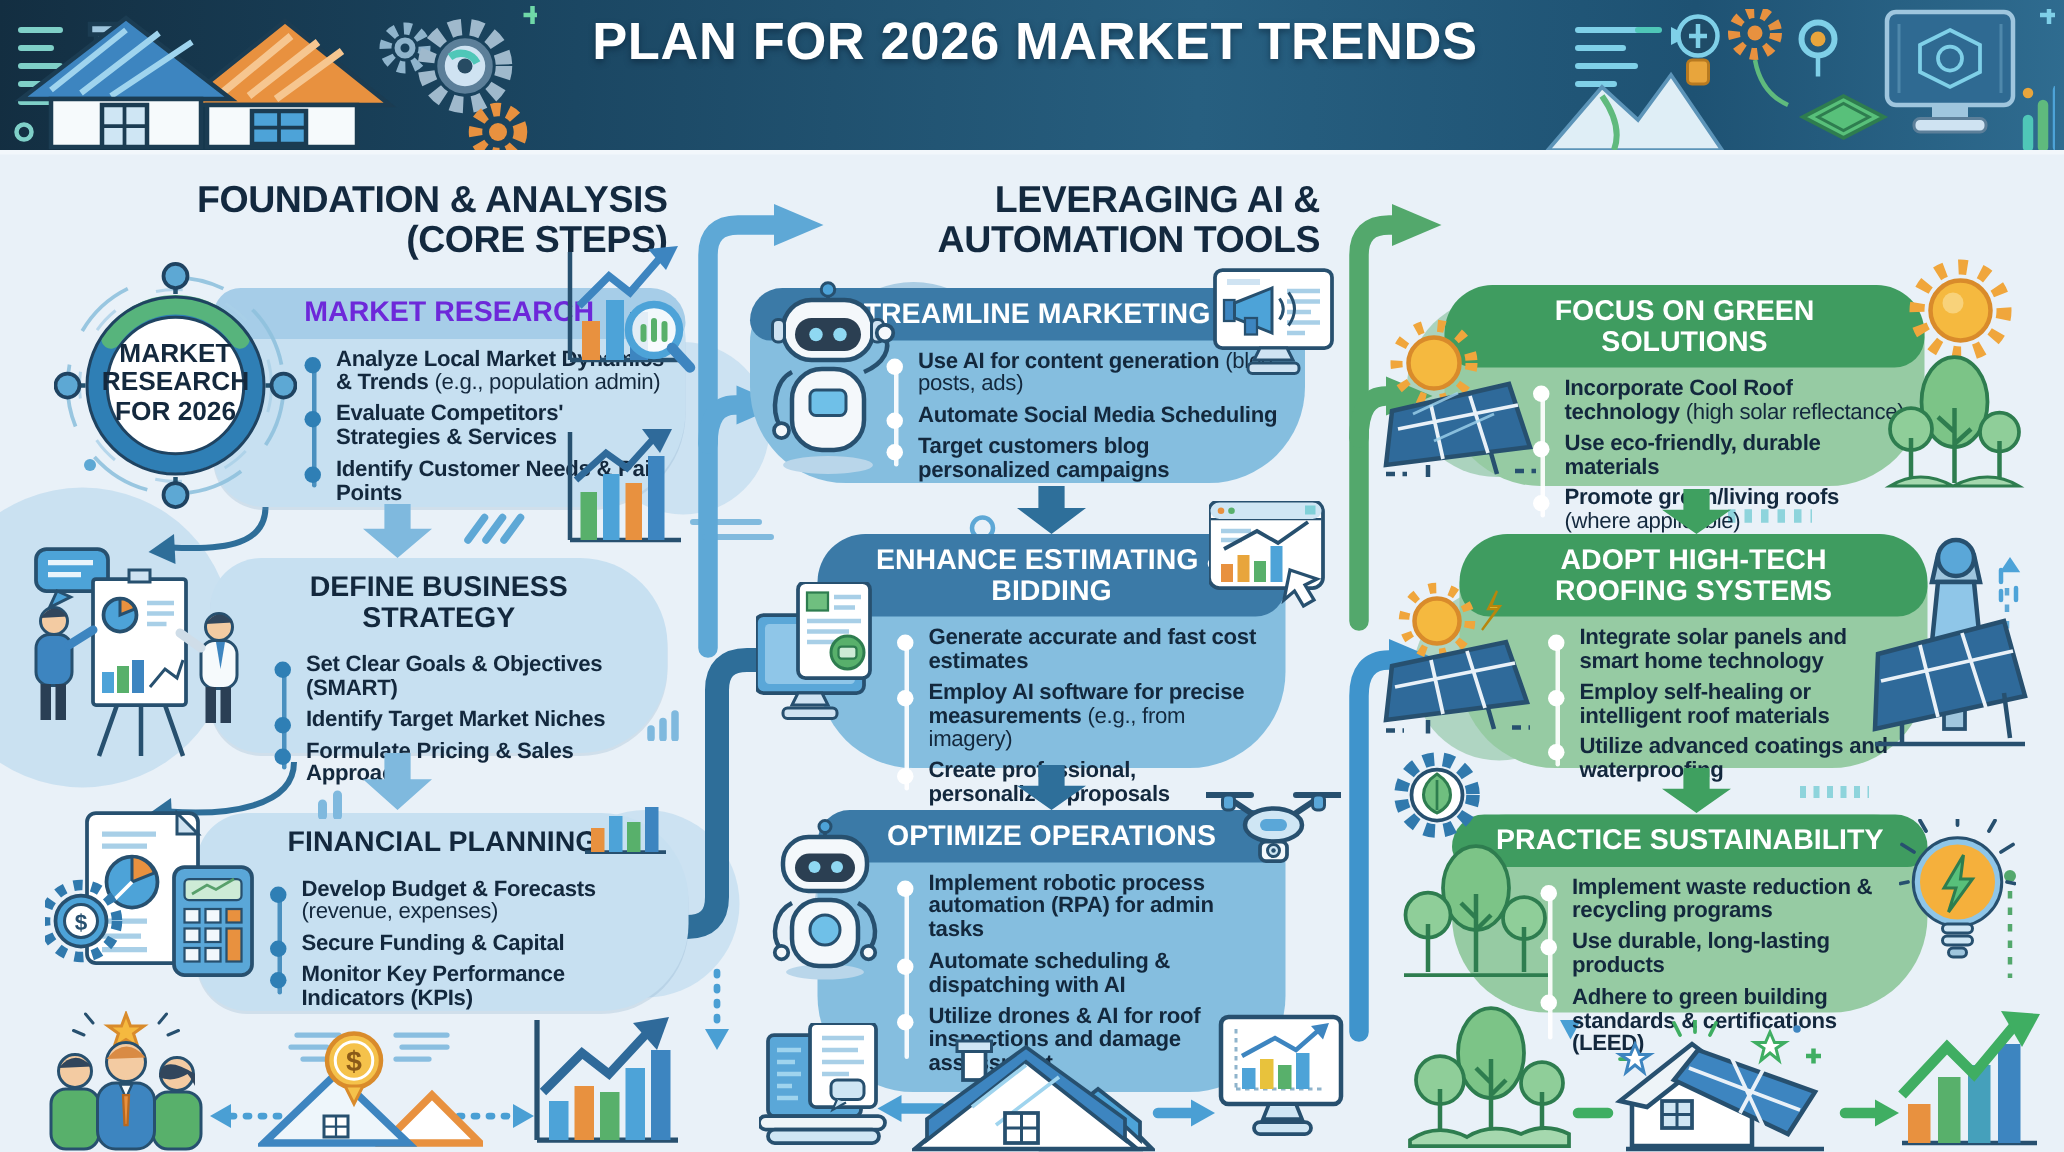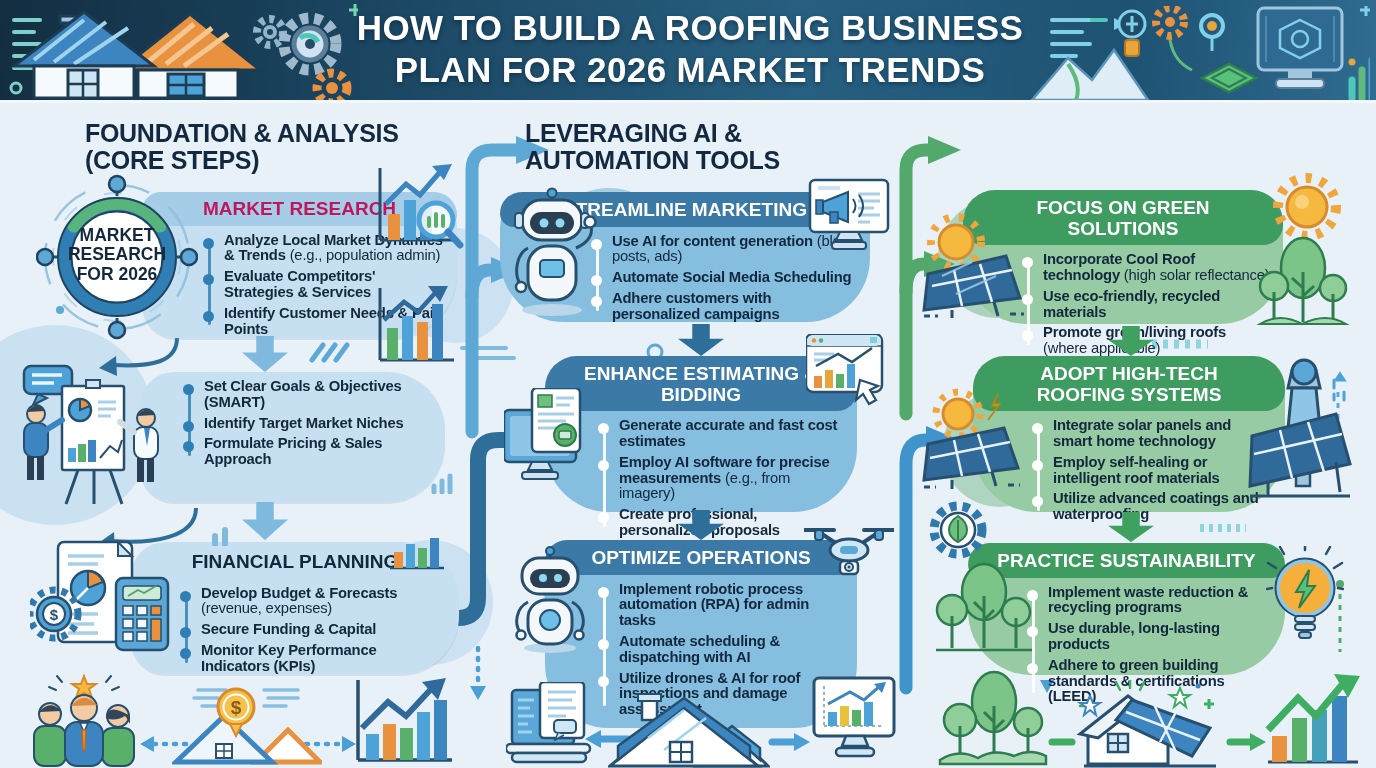--- a/index.html
+++ b/index.html
@@ -7,29 +7,29 @@
     font-family:"Liberation Sans",sans-serif;color:#13283d}
   
   .hdr{position:absolute;left:0;top:0;width:1376px;height:100px;z-index:5;
     background:linear-gradient(92deg,#132e41 0%,#1b4763 28%,#275f80 58%,#1e5273 82%,#2f6c90 100%);
     border-bottom:3px solid #f2f7fb}
   .title{position:absolute;left:310px;top:7px;width:760px;text-align:center;color:#fff;
     font-weight:800;font-size:35px;line-height:1.2;letter-spacing:.4px;
     text-shadow:0 2px 4px rgba(5,25,45,.5)}
   .hd{position:absolute;z-index:6}
   
-  .colhead{position:absolute;z-index:2;text-align:left;color:#13293f;font-weight:800;
+  .colhead{position:absolute;z-index:2;text-align:right;color:#13293f;font-weight:800;
     font-size:25px;line-height:1.06;letter-spacing:-.3px}
   
   .box{position:absolute;z-index:2}
   .b-c1{background:#c7e0f1;border-radius:26px 34px 64px 34px;box-shadow:0 2px 0 rgba(120,160,190,.22)}
   .b-c2{background:#85bedf;border-radius:36px 36px 64px 64px}
   .b-c3{background:#96cba3;border-radius:36px 36px 64px 64px}
   .bhead{font-weight:800;text-align:center;font-size:19px;line-height:1.08;padding:8px 26px 6px}
-  .h-bar{background:#a6cde8;color:#be185d;border-radius:24px 30px 14px 14px;padding:7px 10px 6px}
+  .h-bar{background:#a6cde8;color:#6d28d9;border-radius:24px 30px 14px 14px;padding:7px 10px 6px}
   .h-plain{color:#13283d;padding-top:10px}
   .h-c2{background:#3b7aa7;color:#fff;border-radius:32px 32px 20px 20px}
   .h-c3{background:#3f9c60;color:#fff;border-radius:32px 32px 20px 20px}
   .blist{list-style:none;margin:7px 0 0;padding:0 12px 0 24px;position:relative}
   .blist::before{content:"";position:absolute;left:8px;top:9px;bottom:12px;width:3px;border-radius:2px}
   .c1 .blist::before{background:#4a90bf}
   .c2 .blist::before,.c3 .blist::before{background:rgba(255,255,255,.92)}
   .blist li{position:relative;margin:0 0 5px;font-size:14.8px;font-weight:700;line-height:1.07;
     letter-spacing:-.2px;color:#13283d}
   .blist li::before{content:"";position:absolute;left:-21px;top:5px;width:11px;height:11px;border-radius:50%}
@@ -55,21 +55,20 @@
   <div class="blob" style="left:-45px;top:325px;width:200px;height:200px;background:rgba(176,211,235,.55)"></div>
   <div class="blob" style="left:398px;top:228px;width:115px;height:115px;background:rgba(176,211,235,.5)"></div>
   <div class="blob" style="left:368px;top:540px;width:125px;height:125px;background:rgba(176,211,235,.5)"></div>
   <div class="blob" style="left:543px;top:188px;width:132px;height:132px;background:rgba(109,169,208,.5)"></div>
   <div class="blob" style="left:543px;top:545px;width:120px;height:120px;background:rgba(109,169,208,.45)"></div>
   <div class="blob" style="left:938px;top:198px;width:120px;height:120px;background:rgba(95,175,120,.45)"></div>
   <div class="blob" style="left:942px;top:392px;width:115px;height:115px;background:rgba(95,175,120,.42)"></div>
 
   <header class="hdr">
     <div class="title">
-      <div>HOW TO BUILD A ROOFING BUSINESS</div>
       <div>PLAN FOR 2026 MARKET TRENDS</div>
     </div>
 
     <svg class="hd" style="left:8px;top:4px" width="275" height="96" viewBox="0 0 275 96">
       <g stroke="#7fd0c8" stroke-width="4" stroke-linecap="round">
           <path d="M6,16 h26 M6,28 h20 M6,40 h26 M6,52 h16 M6,64 h22"></path>
         </g>
       <circle cx="8" cy="84" r="5" fill="none" stroke="#7fd0c8" stroke-width="3"></circle>
       <g stroke="#1b3c52" stroke-width="3">
         <polygon points="112,66 182,10 252,66" fill="#e8913f"></polygon>
@@ -240,20 +239,21 @@
   <section class="box b-c1 c1" style="left:142px;top:192px;width:315px;height:146px">
     <div class="bhead h-bar">MARKET RESEARCH</div>
     <ul class="blist" style="margin-left:58px">
       <li><span class="bb">Analyze Local Market Dynamics &amp; Trends </span><span class="br">(e.g., population admin)</span></li>
       <li><span class="bb">Evaluate Competitors' Strategies &amp; Services</span><span class="br"></span></li>
       <li><span class="bb">Identify Customer Needs &amp; Pain Points</span><span class="br"></span></li>
     </ul>
   </section>
 
   <section class="box b-c1 c1" style="left:140px;top:372px;width:305px;height:130px;border-radius:34px 58px 58px 34px">
+    <div class="bhead h-plain">DEFINE BUSINESS STRATEGY</div>
     <ul class="blist" style="margin-left:40px">
       <li><span class="bb">Set Clear Goals &amp; Objectives (SMART)</span><span class="br"></span></li>
       <li><span class="bb">Identify Target Market Niches</span><span class="br"></span></li>
       <li><span class="bb">Formulate Pricing &amp; Sales Approach</span><span class="br"></span></li>
     </ul>
   </section>
 
   <section class="box b-c1 c1" style="left:131px;top:542px;width:328px;height:132px;border-radius:34px 58px 58px 34px">
     <div class="bhead h-plain">FINANCIAL PLANNING</div>
     <ul class="blist" style="margin-left:46px">
@@ -261,21 +261,21 @@
       <li><span class="bb">Secure Funding &amp; Capital</span><span class="br"></span></li>
       <li><span class="bb">Monitor Key Performance Indicators (KPIs)</span><span class="br"></span></li>
     </ul>
   </section>
 
   <section class="box b-c2 c2" style="left:500px;top:192px;width:370px;height:130px">
     <div class="bhead h-c2">STREAMLINE MARKETING</div>
     <ul class="blist" style="margin-left:88px">
       <li><span class="bb">Use AI for content generation </span><span class="br">(blog posts, ads)</span></li>
       <li><span class="bb">Automate Social Media Scheduling</span><span class="br"></span></li>
-      <li><span class="bb">Adhere customers with personalized campaigns</span><span class="br"></span></li>
+      <li><span class="bb">Target customers blog personalized campaigns</span><span class="br"></span></li>
     </ul>
   </section>
 
   <section class="box b-c2 c2" style="left:545px;top:356px;width:312px;height:156px">
     <div class="bhead h-c2">ENHANCE ESTIMATING &amp; BIDDING</div>
     <ul class="blist" style="margin-left:50px">
       <li><span class="bb">Generate accurate and fast cost estimates</span><span class="br"></span></li>
       <li><span class="bb">Employ AI software for precise measurements </span><span class="br">(e.g., from imagery)</span></li>
       <li><span class="bb">Create professional, personalized proposals</span><span class="br"></span></li>
     </ul>
@@ -287,21 +287,21 @@
       <li><span class="bb">Implement robotic process automation (RPA) for admin tasks</span><span class="br"></span></li>
       <li><span class="bb">Automate scheduling &amp; dispatching with AI</span><span class="br"></span></li>
       <li><span class="bb">Utilize drones &amp; AI for roof inspections and damage assessment</span><span class="br"></span></li>
     </ul>
   </section>
 
   <section class="box b-c3 c3" style="left:963px;top:190px;width:320px;height:134px">
     <div class="bhead h-c3">FOCUS ON GREEN SOLUTIONS</div>
     <ul class="blist" style="margin-left:56px">
       <li><span class="bb">Incorporate Cool Roof technology </span><span class="br">(high solar reflectance)</span></li>
-      <li><span class="bb">Use eco-friendly, recycled materials</span><span class="br"></span></li>
+      <li><span class="bb">Use eco-friendly, durable materials</span><span class="br"></span></li>
       <li><span class="bb">Promote green/living roofs </span><span class="br">(where applicable)</span></li>
     </ul>
   </section>
 
   <section class="box b-c3 c3" style="left:973px;top:356px;width:312px;height:156px">
     <div class="bhead h-c3">ADOPT HIGH-TECH ROOFING SYSTEMS</div>
     <ul class="blist" style="margin-left:56px">
       <li><span class="bb">Integrate solar panels and smart home technology</span><span class="br"></span></li>
       <li><span class="bb">Employ self-healing or intelligent roof materials</span><span class="br"></span></li>
       <li><span class="bb">Utilize advanced coatings and waterproofing</span><span class="br"></span></li>

